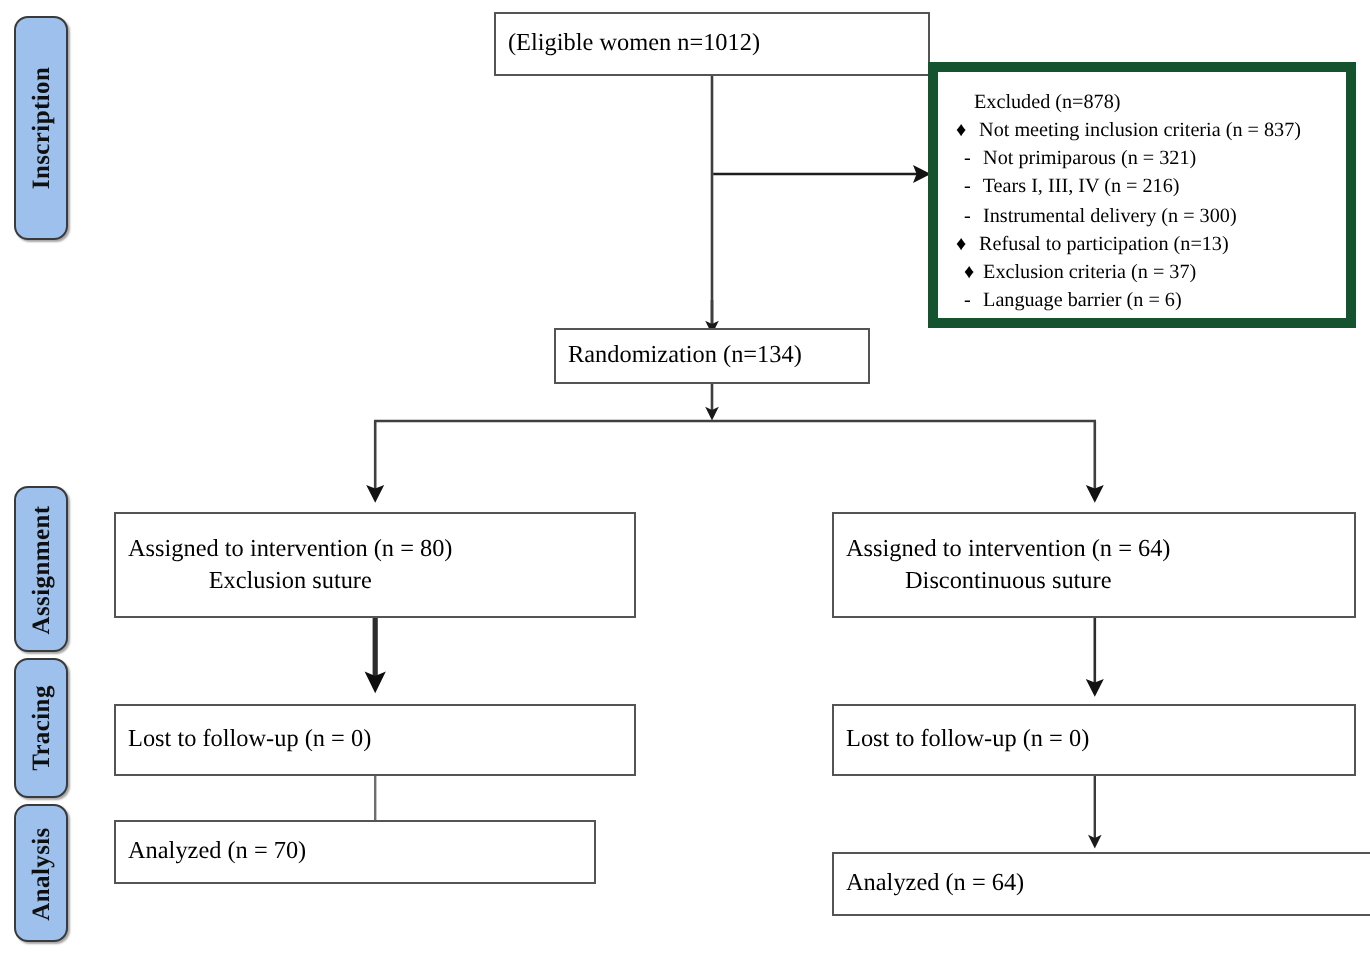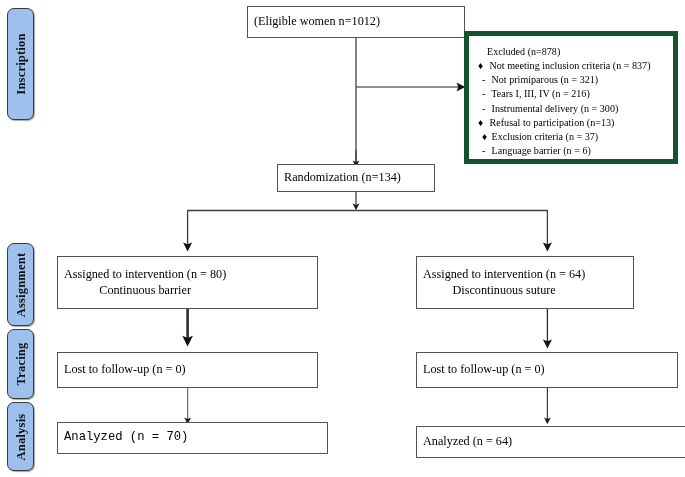--- a/index.html
+++ b/index.html
@@ -175,44 +175,44 @@
 
   <div class="fbox" style="left:277px; top:164px; width:158px; height:28px;">
     <div class="lines">
       <div>Randomization (n=134)</div>
     </div>
   </div>
 
   <div class="fbox" style="left:57px; top:256px; width:261px; height:53px;">
     <div class="lines">
       <div>Assigned to intervention (n = 80)</div>
-      <div>Continuous barrier</div>
-    </div>
-  </div>
-
-  <div class="fbox" style="left:416px; top:256px; width:218px; height:53px;">
+      <div>Exclusion suture</div>
+    </div>
+  </div>
+
+  <div class="fbox" style="left:416px; top:256px; width:262px; height:53px;">
     <div class="lines">
       <div>Assigned to intervention (n = 64)</div>
       <div>Discontinuous suture</div>
     </div>
   </div>
 
   <div class="fbox" style="left:57px; top:352px; width:261px; height:36px;">
     <div class="lines">
       <div>Lost to follow-up (n = 0)</div>
     </div>
   </div>
 
   <div class="fbox" style="left:416px; top:352px; width:262px; height:36px;">
     <div class="lines">
       <div>Lost to follow-up (n = 0)</div>
     </div>
   </div>
 
-  <div class="fbox" style="left:57px; top:422px; width:271px; height:32px;font-family:Liberation Mono, monospace;">
+  <div class="fbox" style="left:57px; top:410px; width:241px; height:32px;">
     <div class="lines">
       <div>Analyzed (n = 70)</div>
     </div>
   </div>
 
   <div class="fbox" style="left:416px; top:426px; width:302px; height:32px;">
     <div class="lines">
       <div>Analyzed (n = 64)</div>
     </div>
   </div>

